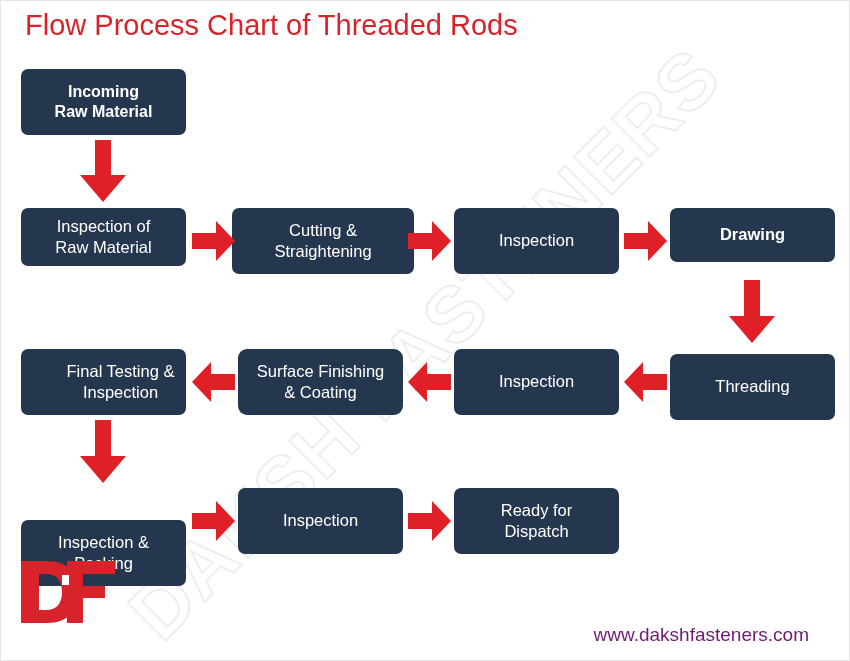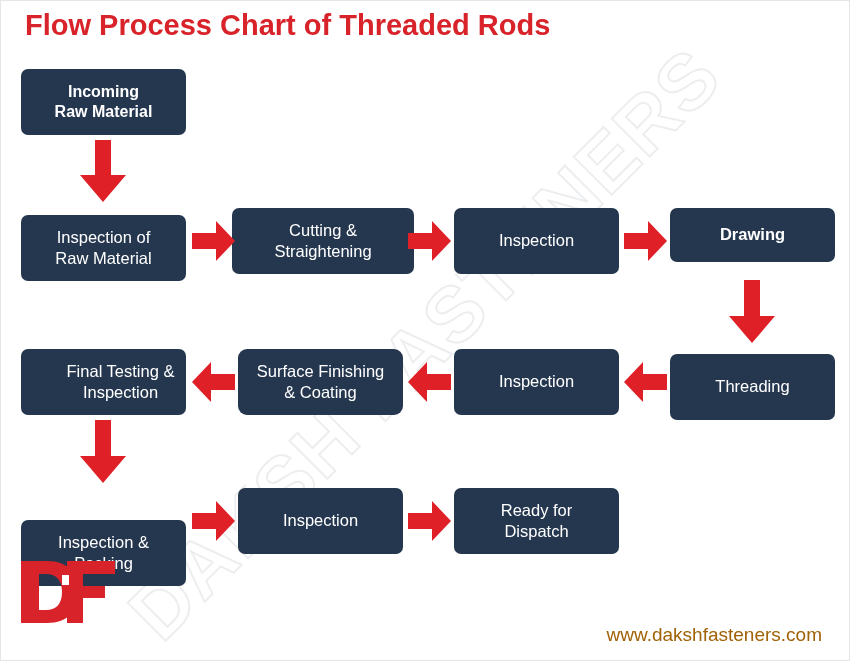--- a/index.html
+++ b/index.html
@@ -37,21 +37,21 @@
     z-index: 0;
     opacity: 0.85;
   }
 
   
   .title {
     position: absolute;
     left: 24px;
     top: 8px;
     font-size: 29px;
-    font-weight: 700;
+    font-weight: 400;
     color: #d8232a;
     letter-spacing: 0px;
     white-space: nowrap;
     z-index: 3;
   }
 
   
   .node {
     position: absolute;
     background: #25374f;
@@ -87,44 +87,44 @@
     left: 20px;
     top: 560px;
     width: 94px;
     height: 62px;
     z-index: 3;
   }
 
   
   .site-url {
     position: absolute;
-    right: 27px;
+    right: 40px;
     bottom: 14px;
     font-size: 19px;
-    color: #a16207;
+    color: #701a75;
     font-family: "Liberation Sans", sans-serif;
     z-index: 3;
     white-space: nowrap;
   }
 </style>
 </head>
 <body>
 
 <div class="page">
 
   <div class="watermark">DAKSH FASTENERS</div>
 
   <div class="title">Flow Process Chart of Threaded Rods</div>
 
   <div class="node bold" style="left:20px;  top:68px;  width:165px; height:66px;justify-content:center;">
     <span>Incoming
 Raw Material</span>
   </div>
 
-  <div class="node" style="left:20px;  top:214px; width:165px; height:66px;">
+  <div class="node" style="left:20px;  top:207px; width:165px; height:58px;">
     <span>Inspection of
 Raw Material</span>
   </div>
 
   <div class="node" style="left:231px; top:207px; width:182px; height:66px;">
     <span>Cutting &amp;
 Straightening</span>
   </div>
 
   <div class="node" style="left:453px; top:207px; width:165px; height:66px;">

